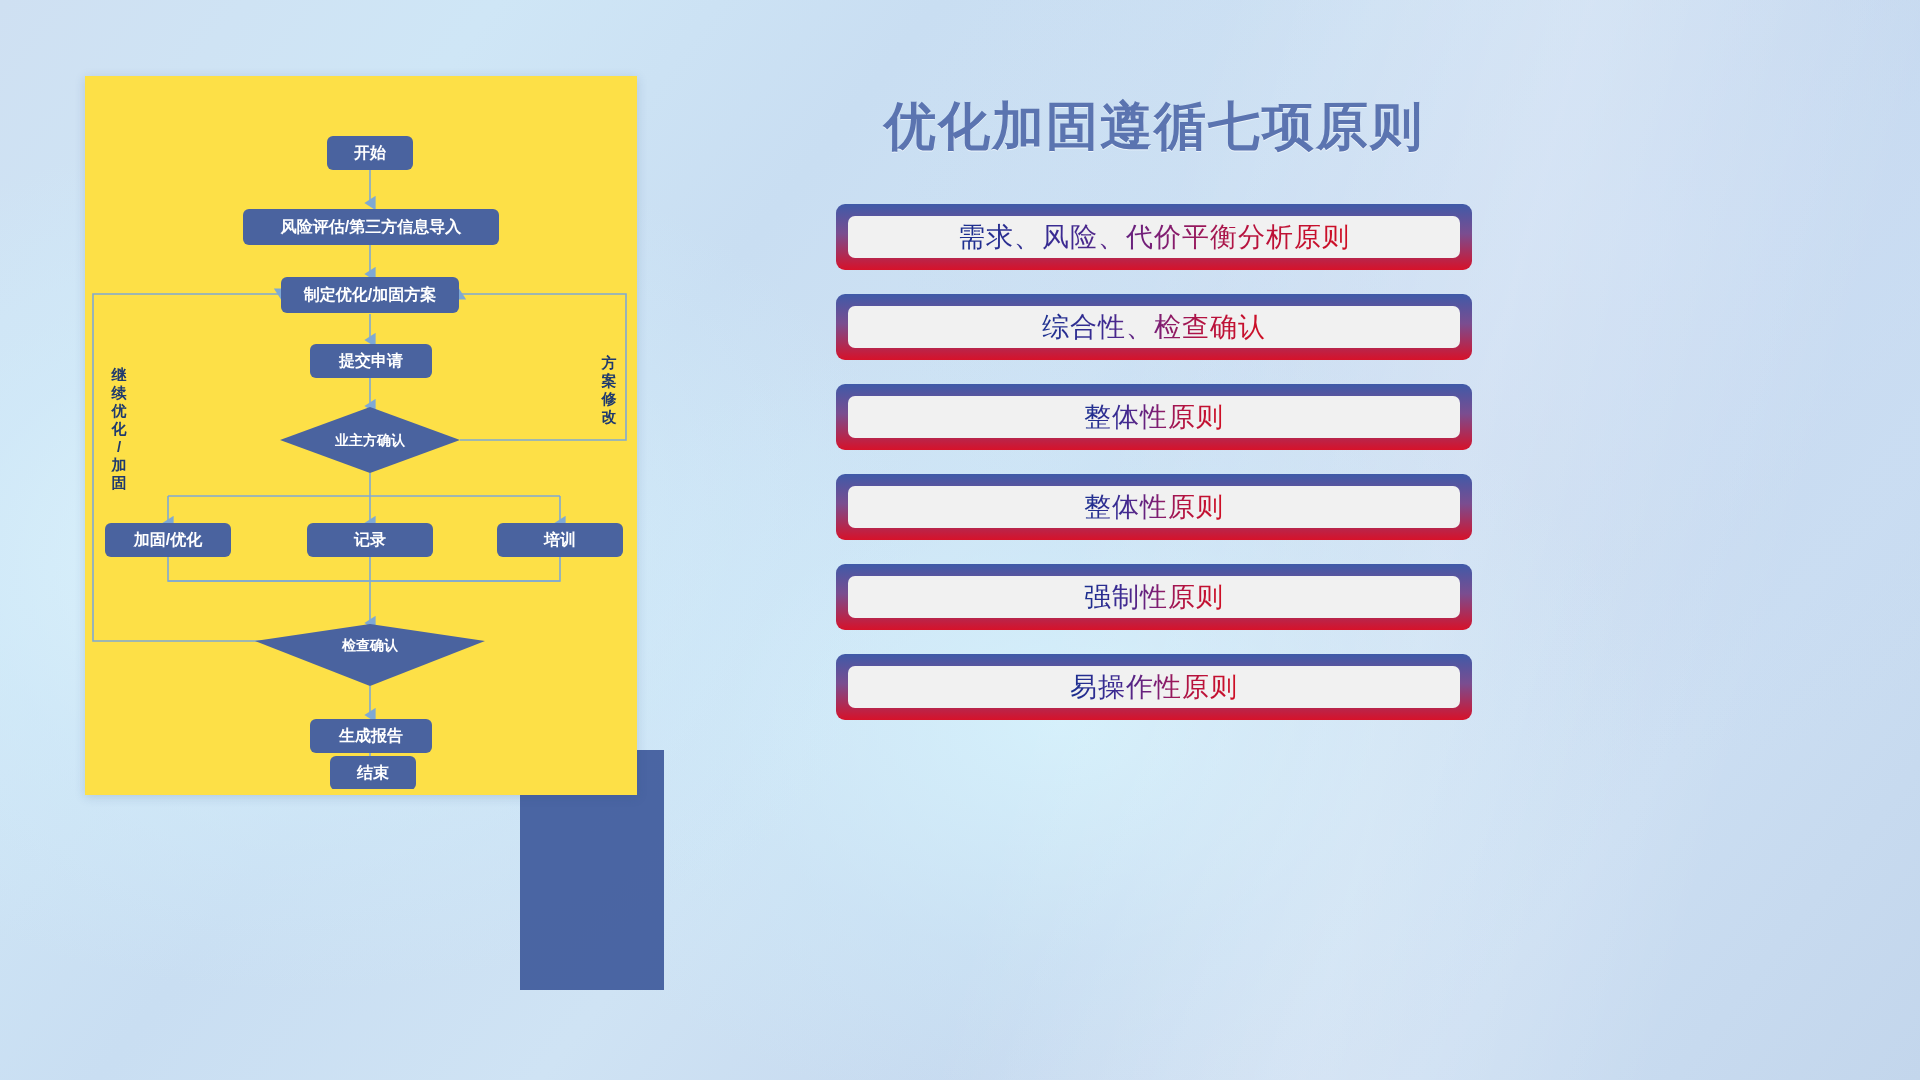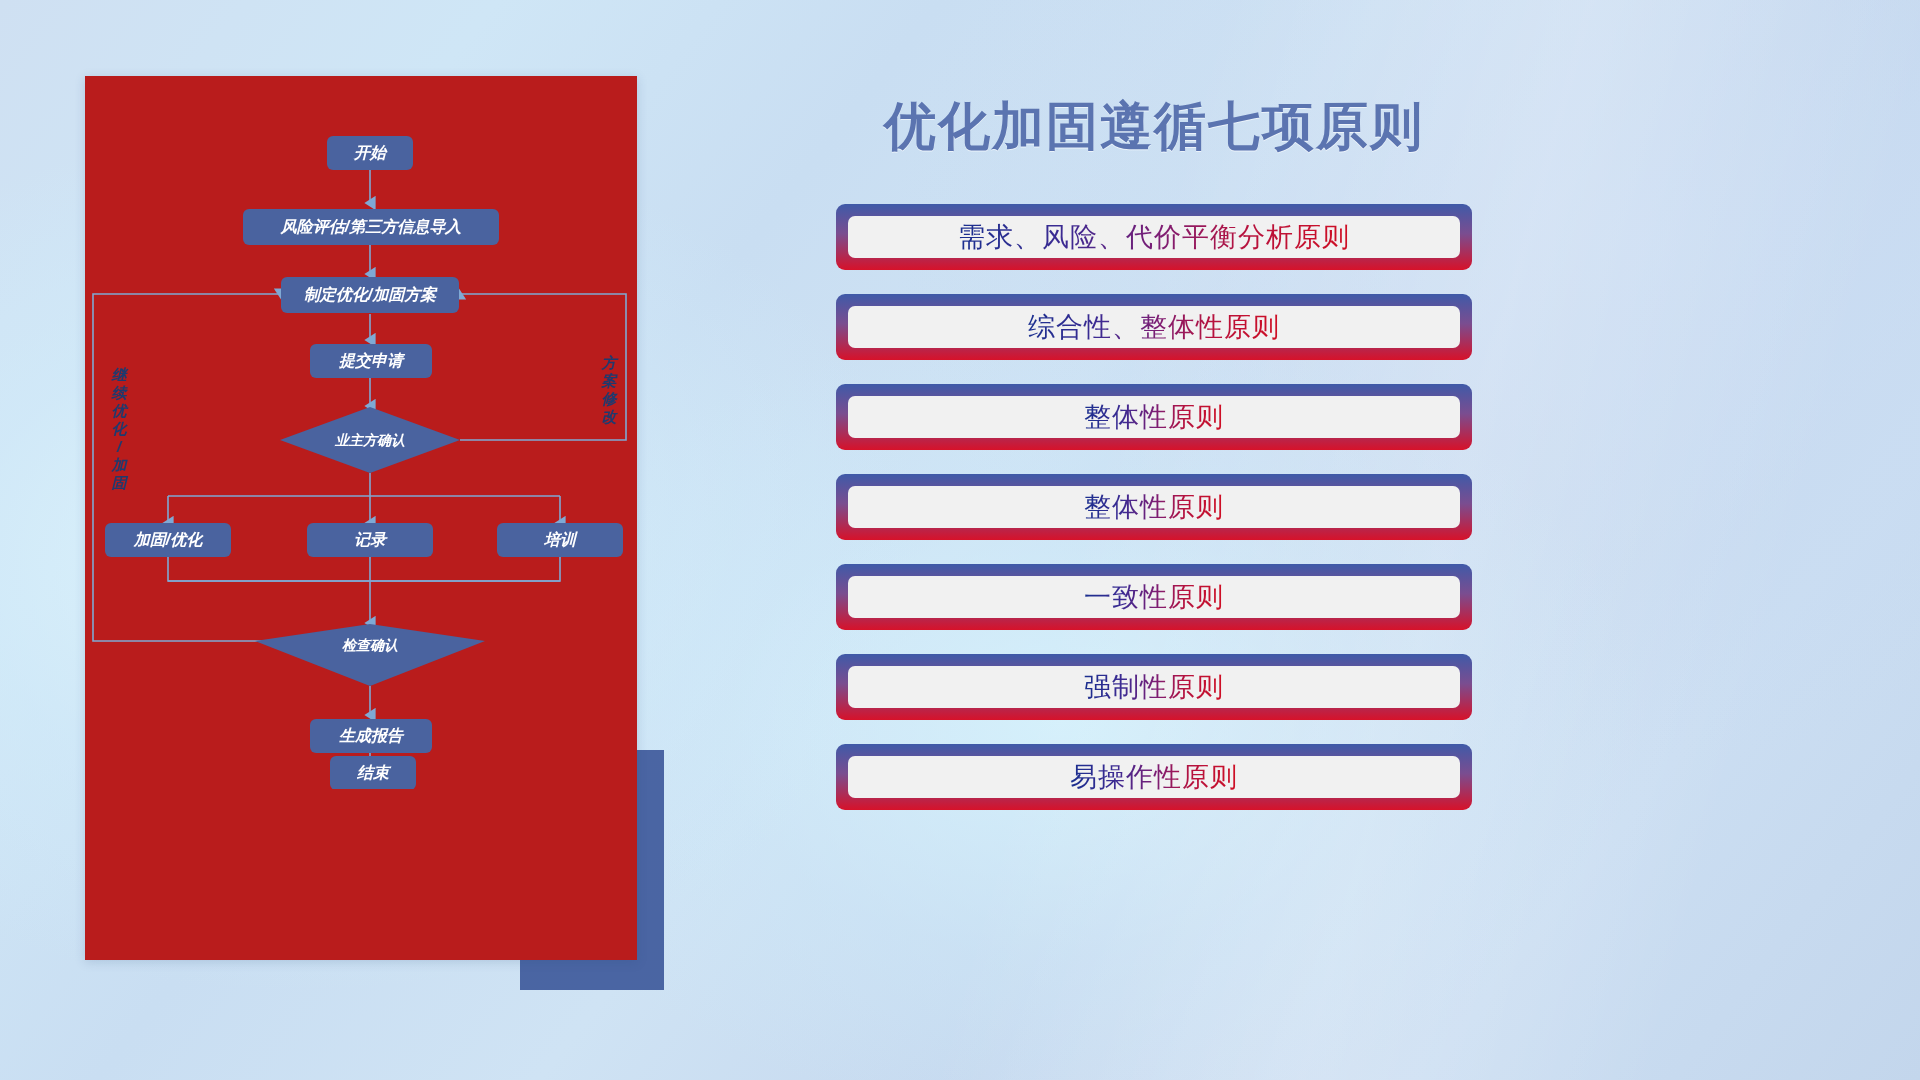--- a/index.html
+++ b/index.html
@@ -20,24 +20,23 @@
   #bg:after{
     content:"";position:absolute;inset:0;
     background:linear-gradient(105deg, rgba(255,255,255,0) 55%, rgba(255,255,255,.22) 72%, rgba(255,255,255,0) 88%);
   }
   
   #flow-shadow{
     position:absolute;left:520px;top:750px;width:144px;height:240px;
     background:#3f5a9b;opacity:.92;
   }
   #flow-card{
-    position:absolute;left:85px;top:76px;width:552px;height:884px;
-    background:#b91c1c;
+    position:absolute;left:85px;top:76px;width:552px;height:719px;
+    background:#fde047;
     box-shadow:0 2px 10px rgba(40,70,120,.18);
-    font-style:italic;
   }
   #flow-svg{position:absolute;left:0;top:0;}
   .nodetext{
     fill:#ffffff;font-family:"Liberation Sans","DejaVu Sans",sans-serif;
     font-weight:bold;text-anchor:middle;dominant-baseline:middle;
   }
   .sidelabel{
     fill:#1f3a6e;font-family:"Liberation Sans","DejaVu Sans",sans-serif;
     font-weight:bold;font-size:15px;text-anchor:middle;dominant-baseline:middle;
   }
@@ -182,36 +181,31 @@
 <div id="right">
   <div id="panel-title">优化加固遵循七项原则</div>
   <div id="list">
     <div class="pbox">
       <div class="pbox-inner">
         <span class="ptext">需求、风险、代价平衡分析原则</span>
       </div>
     </div>
     <div class="pbox">
       <div class="pbox-inner">
-        <span class="ptext">综合性、整体性原则</span>
+        <span class="ptext">综合性、检查确认</span>
       </div>
     </div>
     <div class="pbox">
       <div class="pbox-inner">
         <span class="ptext">整体性原则</span>
       </div>
     </div>
     <div class="pbox">
       <div class="pbox-inner">
         <span class="ptext">整体性原则</span>
-      </div>
-    </div>
-    <div class="pbox">
-      <div class="pbox-inner">
-        <span class="ptext">一致性原则</span>
       </div>
     </div>
     <div class="pbox">
       <div class="pbox-inner">
         <span class="ptext">强制性原则</span>
       </div>
     </div>
     <div class="pbox">
       <div class="pbox-inner">
         <span class="ptext">易操作性原则</span>

